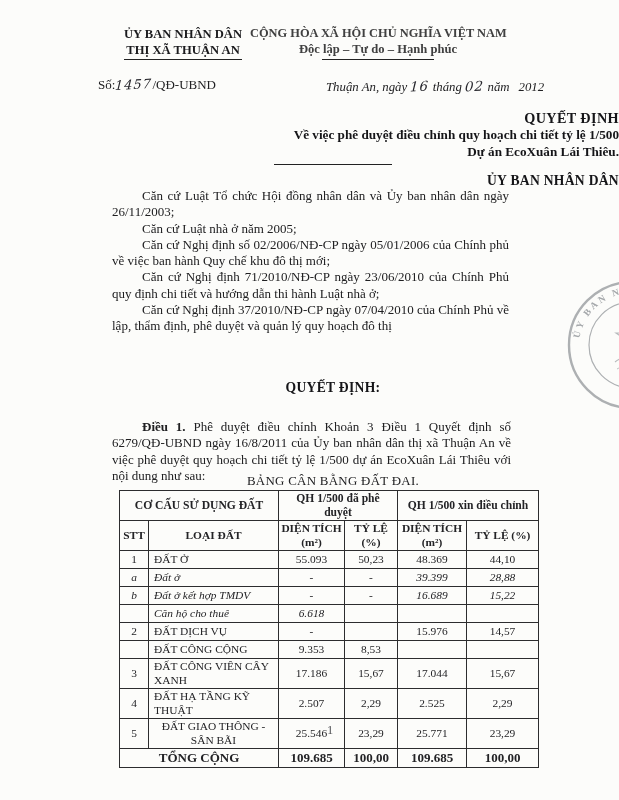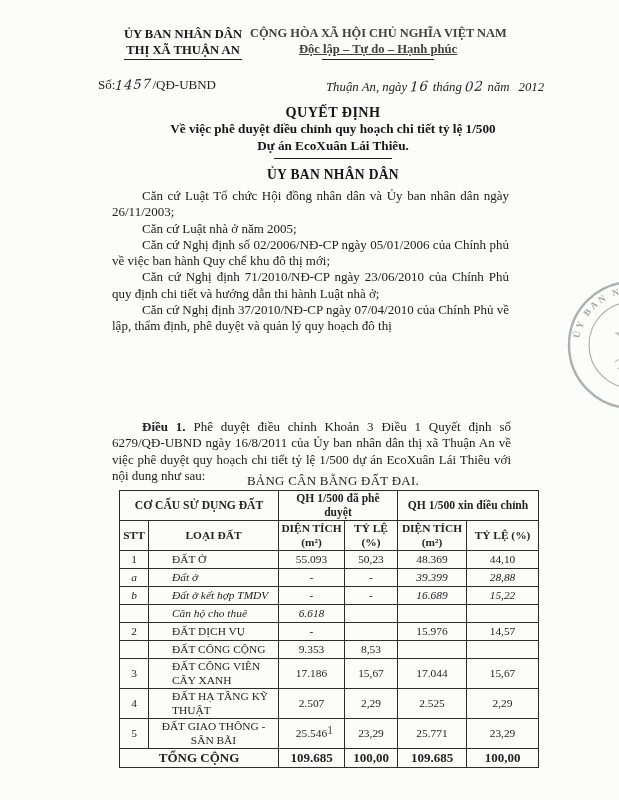--- a/index.html
+++ b/index.html
@@ -9,47 +9,47 @@
     font-family:"Liberation Serif","DejaVu Serif",serif;
   }
   .abs{position:absolute;}
   .b{font-weight:bold;}
   .ctr{text-align:center;}
   
   .hdr-left{left:93px; top:26px; width:180px; text-align:center; font-size:12.6px; line-height:16px; font-weight:bold; color:#1b1b1e;}
   .hdr-left .u{display:inline-block; border-bottom:1.5px solid #222; padding:0 2px 1px 2px;}
   .hdr-right{left:250px; top:26px; width:256px; text-align:center; color:#404040;}
   .hdr-right .l1{font-size:12.4px; font-weight:bold; white-space:nowrap;}
-  .hdr-right .l2{font-size:12.6px; font-weight:bold; margin-top:1px;text-decoration:underline;}
+  .hdr-right .l2{font-size:12.6px; font-weight:bold; margin-top:1px;}
   .hdr-right .rule{width:112px; border-top:1.5px solid #222; margin:2px auto 0;}
   .so-line{left:98px; top:77px; font-size:13px;}
   .hand{font-family:"DejaVu Serif",serif; font-style:italic; display:inline-block; transform:rotate(-3deg) skewX(-6deg); letter-spacing:1px; color:#26262c;}
   .date-line{left:326px; top:78px; font-style:italic; font-size:12.8px; white-space:nowrap;}
   .date-line .hand{font-size:13.5px;}
   .yr{margin-left:9px;}
   
-  .title-block{left:47px; top:104px; width:572px; text-align:center; color:#151518;}
+  .title-block{left:47px; top:110px; width:572px; text-align:right; color:#151518;}
   .title-block .h1{font-size:14.2px; font-weight:bold; letter-spacing:.4px;}
   .title-block .sub{font-size:13.2px; font-weight:bold; line-height:16.5px;}
   .title-block .rule{width:118px; border-top:1.4px solid #222; margin:4px auto 0;}
   .title-block .auth{font-size:13.6px; font-weight:bold; margin-top:8px; letter-spacing:.3px;}
   
   .preamble{left:112px; top:188px; width:397px; font-size:13px; line-height:16.3px; text-align:justify;}
   .preamble p{margin:0; text-indent:30px;}
   .decision{left:47px; top:380px; width:572px; text-align:center; font-size:13.6px; font-weight:bold; letter-spacing:.3px; color:#151518;}
   .article{left:112px; top:406px; width:399px; font-size:13px; line-height:16.4px; text-align:justify; text-indent:30px;}
   .caption{left:47px; top:474px; width:572px; text-align:center; font-size:12.9px; letter-spacing:.3px;}
   
   table.land{left:119px; top:490px; width:420px; position:absolute; border-collapse:collapse; table-layout:fixed; font-size:11.4px; color:#232326;border-radius:20px;}
   table.land{border:1.6px solid #2c2c2e;}
   table.land th, table.land td{border:1px solid #2c2c2e; padding:1px 2px; line-height:1.18; overflow:hidden;}
   table.land thead th{font-weight:bold;}
   table.land .gh{height:15px; font-size:11.6px;}
   table.land td.num{text-align:center;}
-  table.land td.lbl{text-align:left; padding-left:23px;}
+  table.land td.lbl{text-align:left; padding-left:5px;}
   table.land td.lblc{text-align:center;}
   table.land tr.it td{font-style:italic;}
   table.land tbody td{height:15px;}
   table.land tfoot td{font-weight:bold; font-size:13px; height:16px;}
   .pagenum{left:41px; top:723px; width:578px; text-align:center; font-size:12.5px; color:#55565a;}
   
   .seal{position:absolute; left:557px; top:270px;}
 </style>
 </head>
 <body>
@@ -88,20 +88,21 @@
   </div>
 
   <div class="abs preamble">
     <p>Căn cứ Luật Tổ chức Hội đồng nhân dân và Ủy ban nhân dân ngày 26/11/2003;</p>
     <p>Căn cứ Luật nhà ở năm 2005;</p>
     <p>Căn cứ Nghị định số 02/2006/NĐ-CP ngày 05/01/2006 của Chính phủ về việc ban hành Quy chế khu đô thị mới;</p>
     <p>Căn cứ Nghị định 71/2010/NĐ-CP ngày 23/06/2010 của Chính Phủ quy định chi tiết và hướng dẫn thi hành Luật nhà ở;</p>
     <p>Căn cứ Nghị định 37/2010/NĐ-CP ngày 07/04/2010 của Chính Phủ về lập, thẩm định, phê duyệt và quản lý quy hoạch đô thị</p>
   </div>
 
+  <div class="abs decision">QUYẾT ĐỊNH:</div>
 
   <p class="abs article"><span class="b">Điều 1.</span><span> Phê duyệt điều chỉnh Khoản 3 Điều 1 Quyết định số 6279/QĐ-UBND ngày 16/8/2011 của Ủy ban nhân dân thị xã Thuận An về việc phê duyệt quy hoạch chi tiết tỷ lệ 1/500 dự án EcoXuân Lái Thiêu với nội dung như sau:</span></p>
 
   <div class="abs caption">BẢNG CÂN BẰNG ĐẤT ĐAI.</div>
 
   <table class="land">
     <colgroup>
       <col style="width:29px">
         <col style="width:130px">
         <col style="width:66px">

